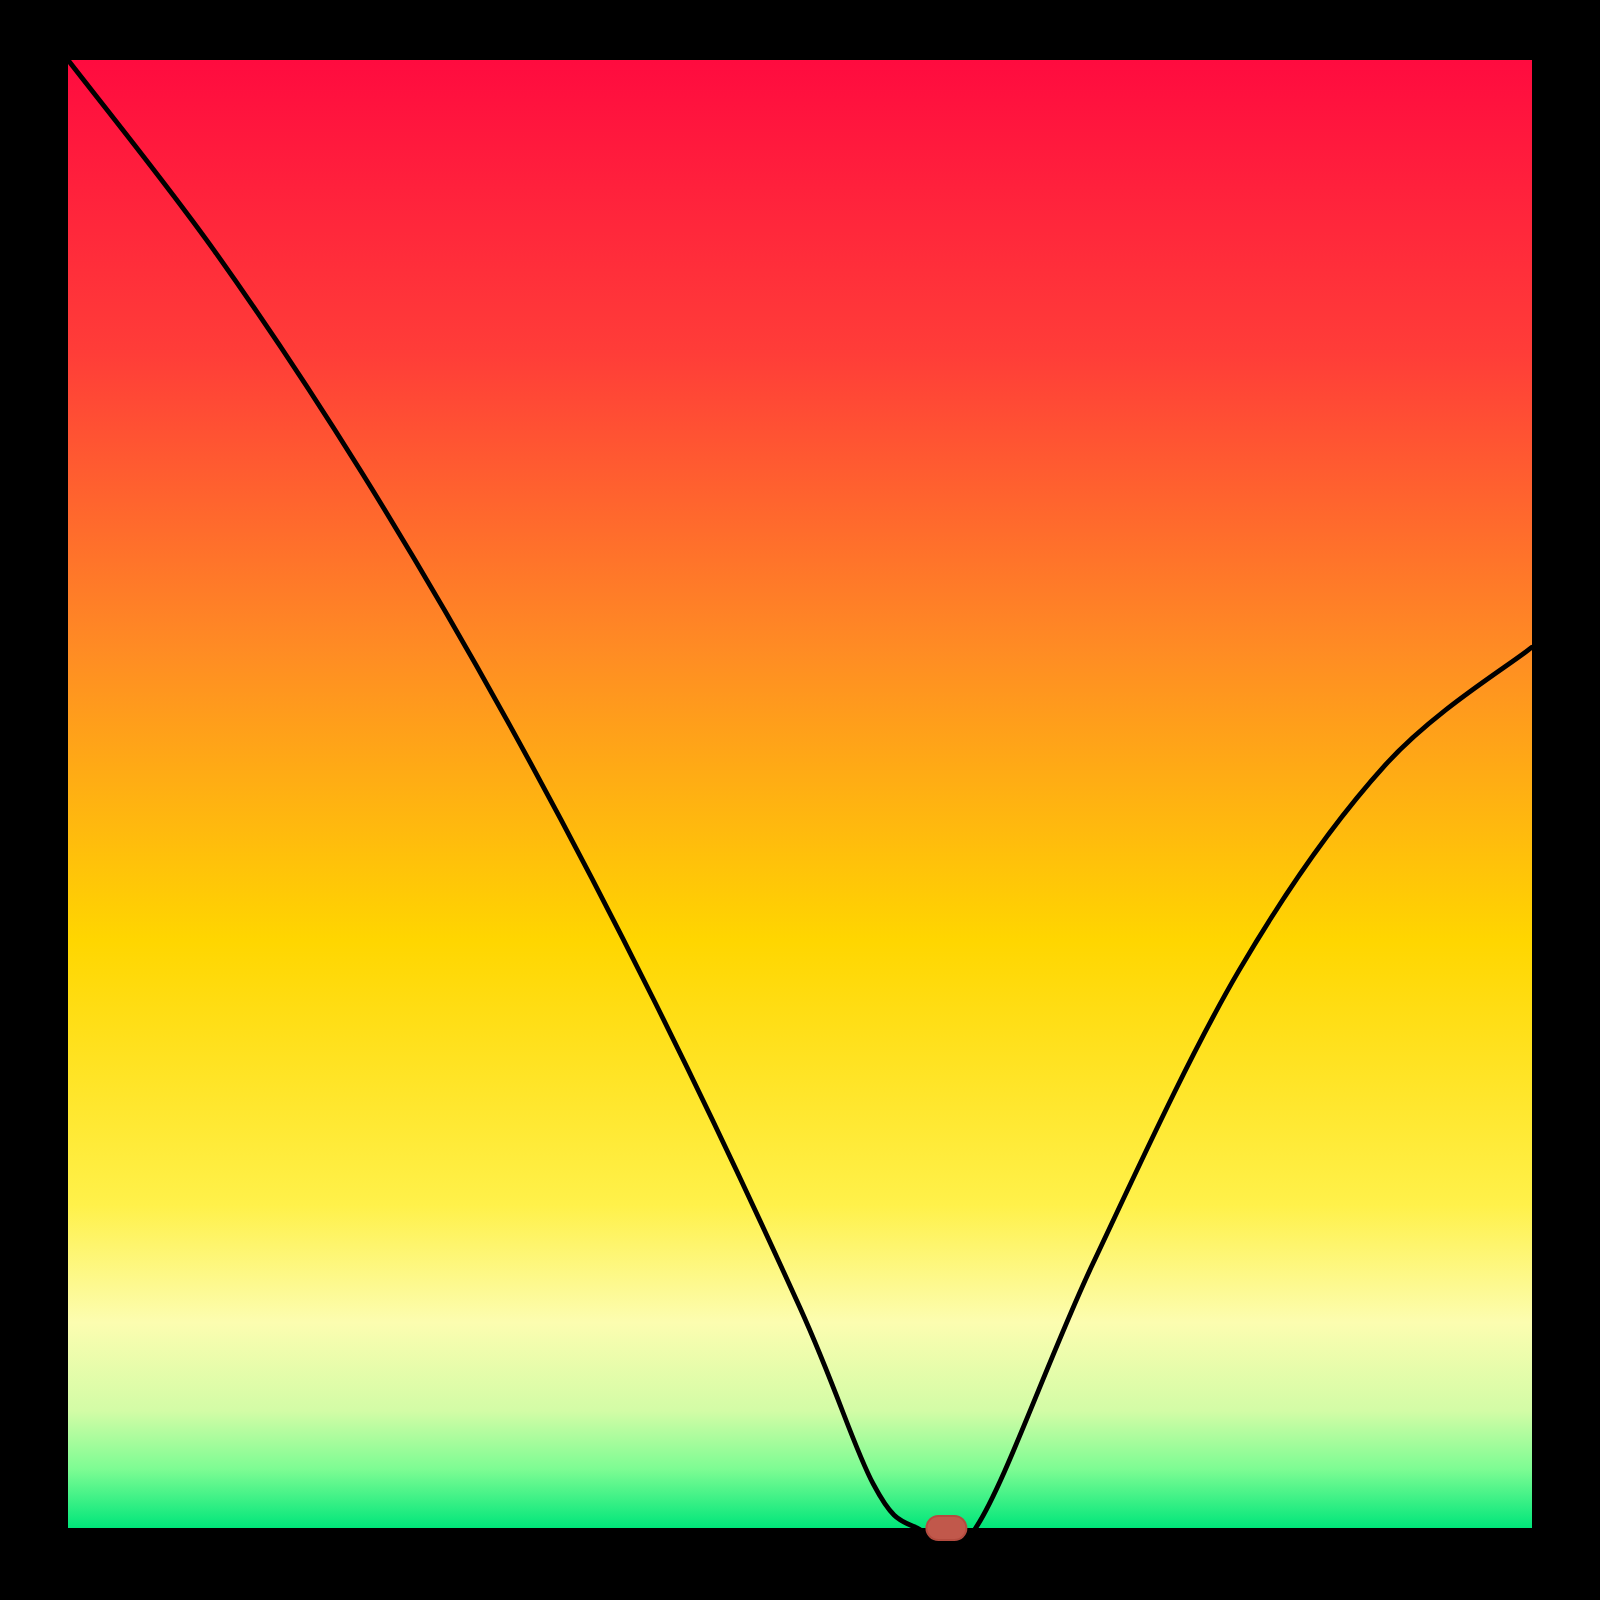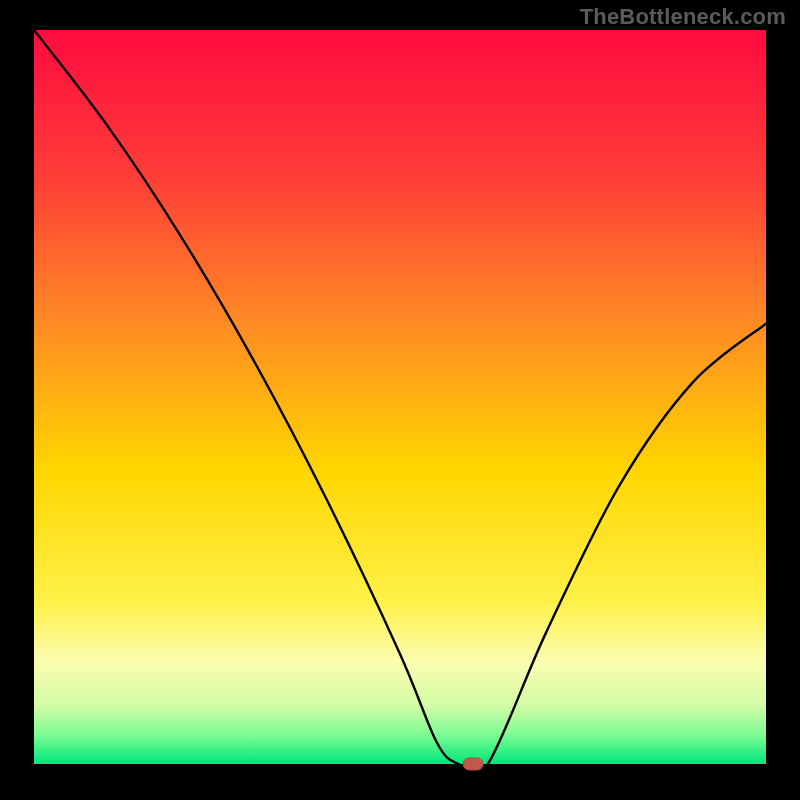--- a/index.html
+++ b/index.html
@@ -25,21 +25,20 @@
     font-weight: 600;
     color: #5b5b5b;
     letter-spacing: 0.2px;
   }
   svg { display: block; }
 </style>
 </head>
 <body>
 
 <div class="frame">
-  <div class="watermark">TheBottleneck.com</div>
 
   <svg id="chart-svg" width="800" height="800" viewBox="0 0 800 800">
     <defs>
       <linearGradient id="bg-grad" x1="0" y1="0" x2="0" y2="1">
           <stop offset="0%" stop-color="#ff0b3f"></stop>
           <stop offset="20%" stop-color="#ff3d38"></stop>
           <stop offset="40%" stop-color="#ff8b24"></stop>
           <stop offset="60%" stop-color="#ffd600"></stop>
           <stop offset="78%" stop-color="#fff14a"></stop>
           <stop offset="86%" stop-color="#fcfdb0"></stop>

